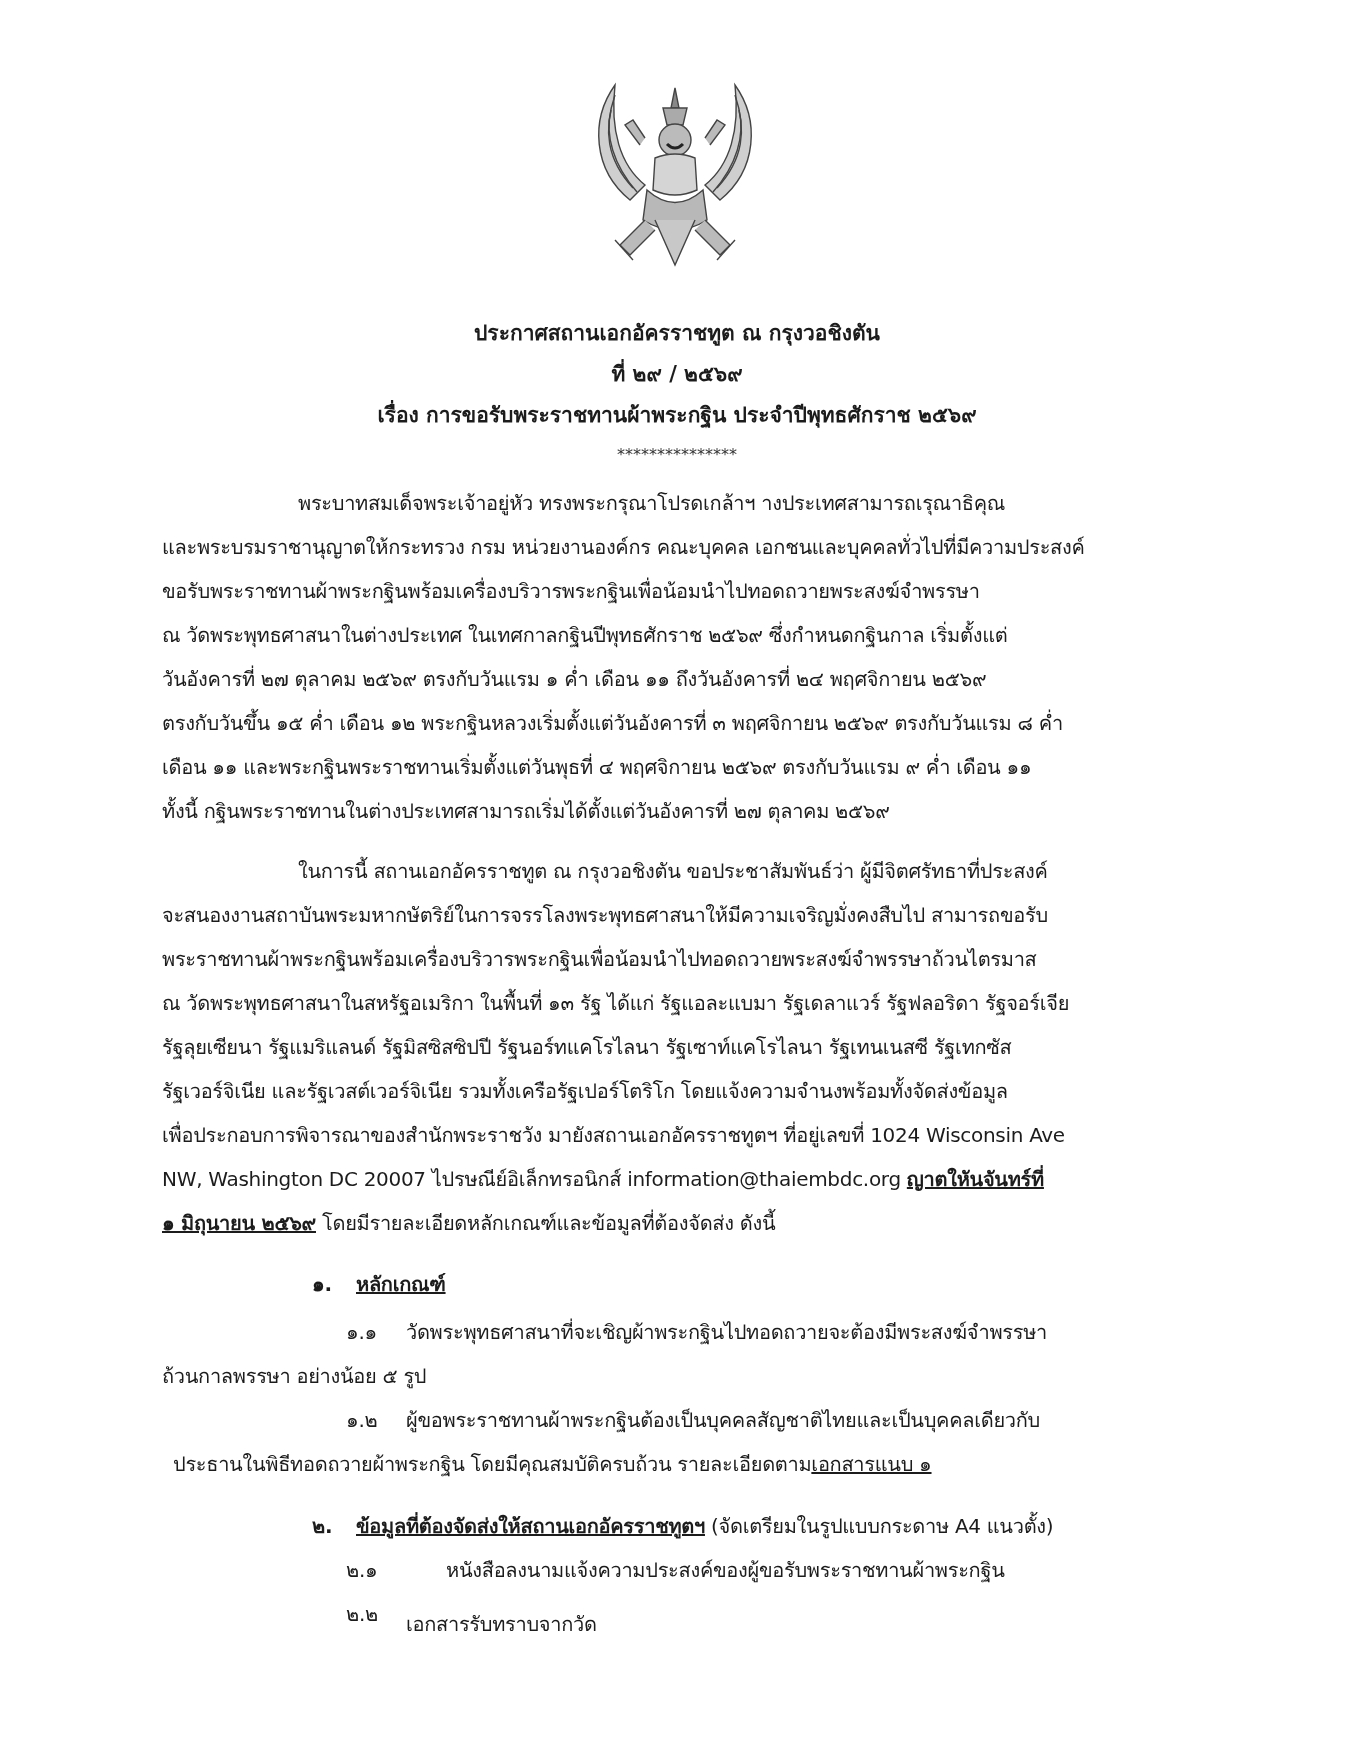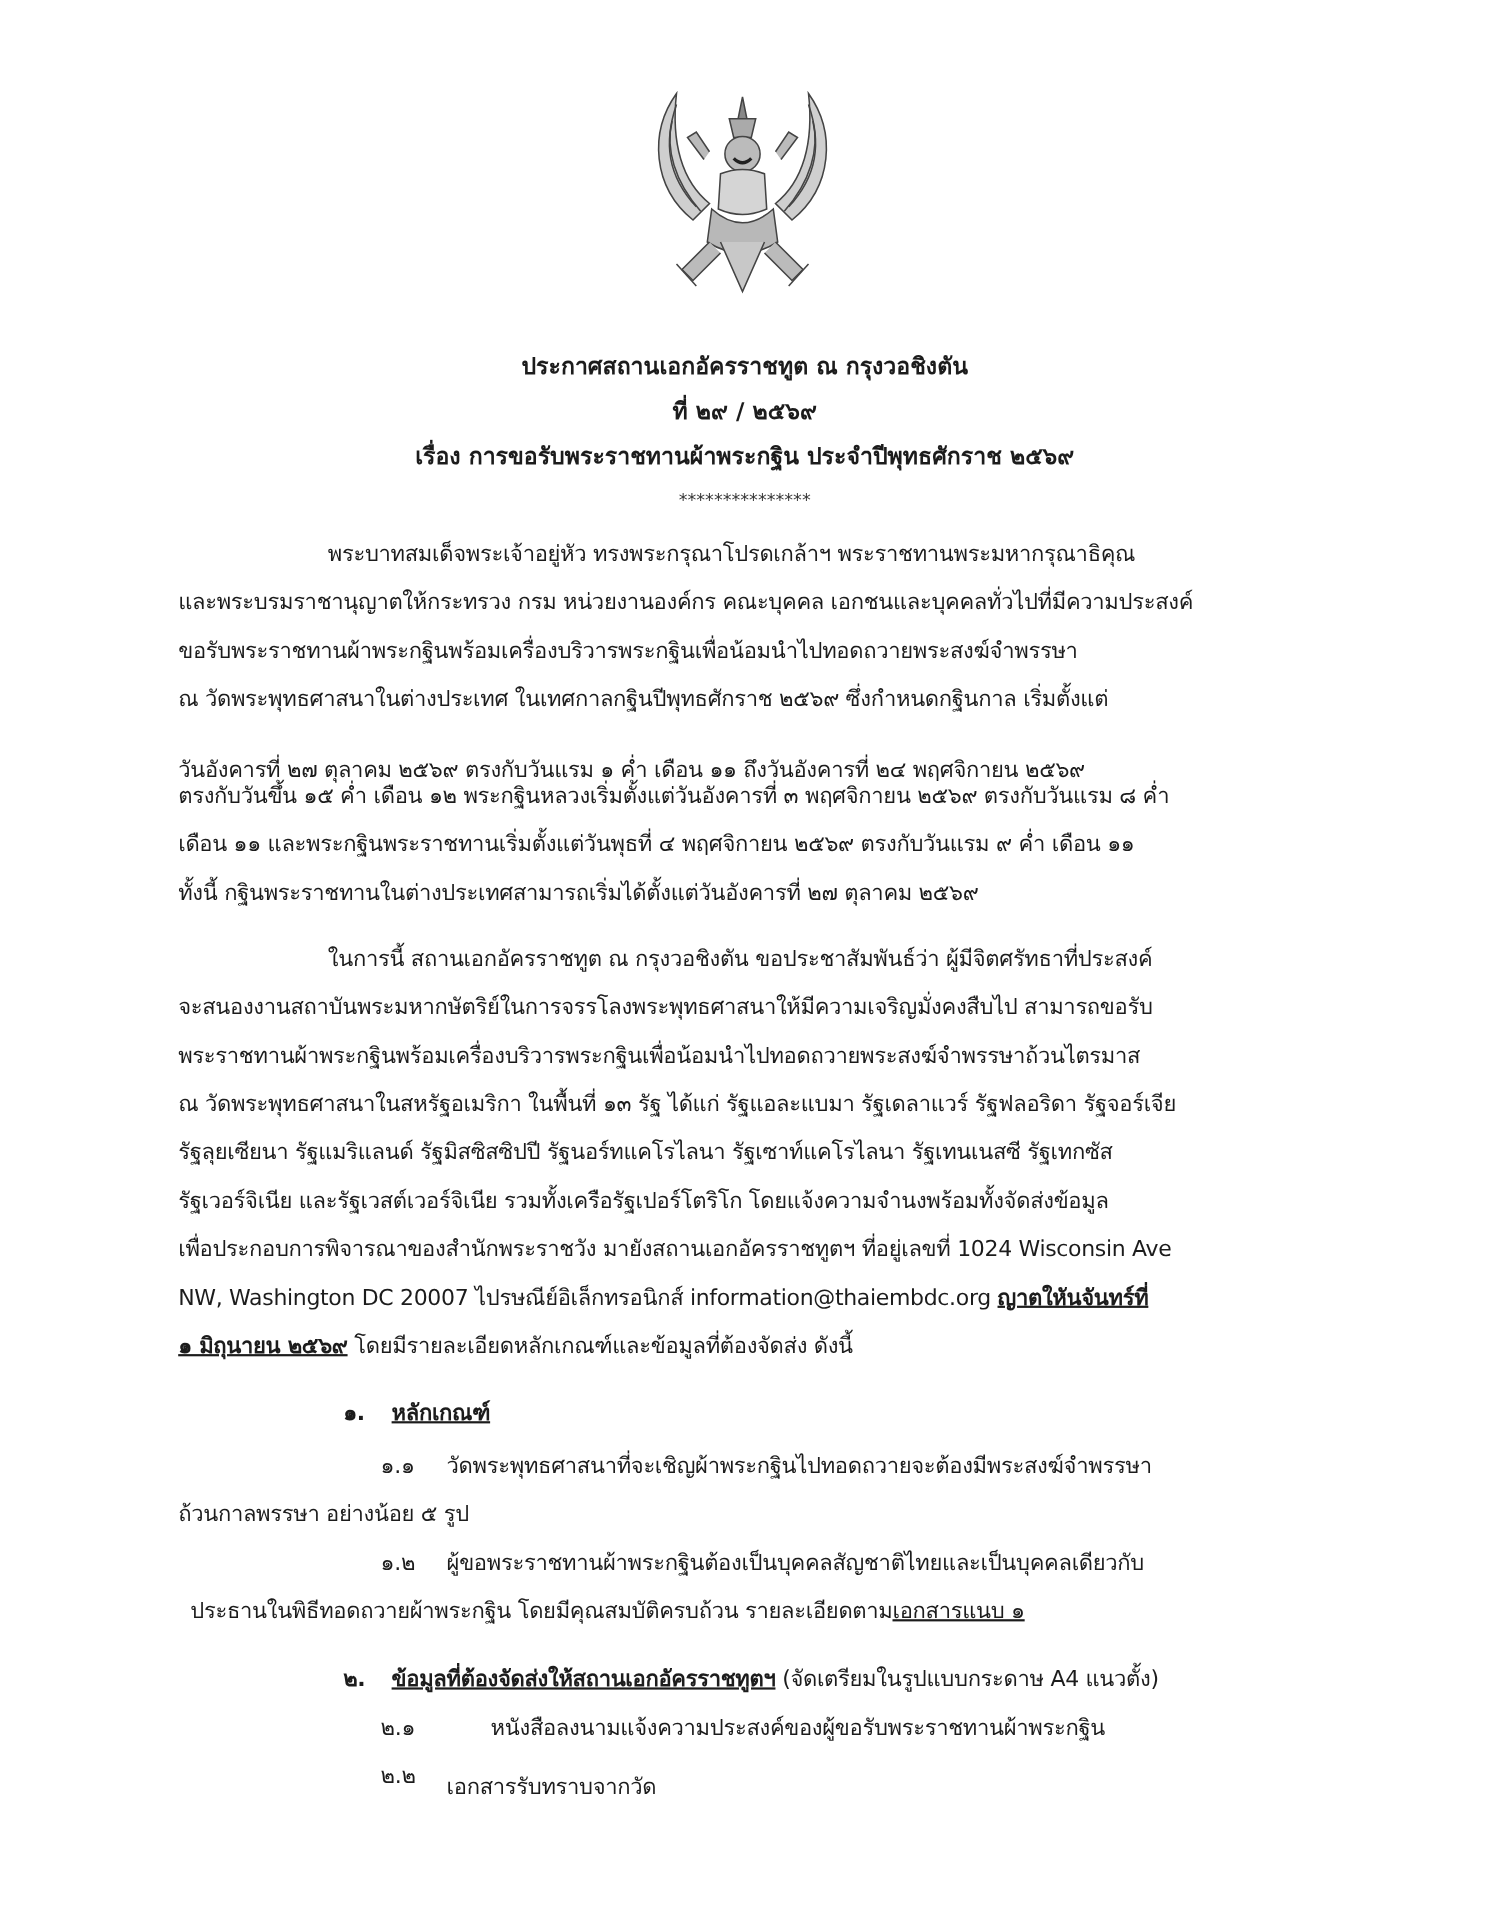--- a/index.html
+++ b/index.html
@@ -46,25 +46,25 @@
     <path d="M150 160 L 132 180"></path>
   </g>
 </svg>
 
 <div class="hdr" style="top:316px;">ประกาศสถานเอกอัครราชทูต ณ กรุงวอชิงตัน</div>
 <div class="hdr" style="top:357px;">ที่ ๒๙ / ๒๕๖๙</div>
 <div class="hdr" style="top:398px;">เรื่อง การขอรับพระราชทานผ้าพระกฐิน ประจำปีพุทธศักราช ๒๕๖๙</div>
 <div class="stars" style="top:445px;">***************</div>
 
 <div>
-  <div class="line" style="left:298px; top:487px;">พระบาทสมเด็จพระเจ้าอยู่หัว ทรงพระกรุณาโปรดเกล้าฯ พระราชทานพระมหากรุณาธิคุณ</div>
+  <div class="line" style="left:298px; top:487px;">พระบาทสมเด็จพระเจ้าอยู่หัว ทรงพระกรุณาโปรดเกล้าฯ างประเทศสามารถเรุณาธิคุณ</div>
   <div class="line" style="left:162px; top:531px;">และพระบรมราชานุญาตให้กระทรวง กรม หน่วยงานองค์กร คณะบุคคล เอกชนและบุคคลทั่วไปที่มีความประสงค์</div>
   <div class="line" style="left:162px; top:575px;">ขอรับพระราชทานผ้าพระกฐินพร้อมเครื่องบริวารพระกฐินเพื่อน้อมนำไปทอดถวายพระสงฆ์จำพรรษา</div>
   <div class="line" style="left:162px; top:619px;">ณ วัดพระพุทธศาสนาในต่างประเทศ ในเทศกาลกฐินปีพุทธศักราช ๒๕๖๙ ซึ่งกำหนดกฐินกาล เริ่มตั้งแต่</div>
-  <div class="line" style="left:162px; top:663px;margin-top:20px;">วันอังคารที่ ๒๗ ตุลาคม ๒๕๖๙ ตรงกับวันแรม ๑ ค่ำ เดือน ๑๑ ถึงวันอังคารที่ ๒๔ พฤศจิกายน ๒๕๖๙</div>
+  <div class="line" style="left:162px; top:663px;">วันอังคารที่ ๒๗ ตุลาคม ๒๕๖๙ ตรงกับวันแรม ๑ ค่ำ เดือน ๑๑ ถึงวันอังคารที่ ๒๔ พฤศจิกายน ๒๕๖๙</div>
   <div class="line" style="left:162px; top:707px;">ตรงกับวันขึ้น ๑๕ ค่ำ เดือน ๑๒ พระกฐินหลวงเริ่มตั้งแต่วันอังคารที่ ๓ พฤศจิกายน ๒๕๖๙ ตรงกับวันแรม ๘ ค่ำ</div>
   <div class="line" style="left:162px; top:751px;">เดือน ๑๑ และพระกฐินพระราชทานเริ่มตั้งแต่วันพุธที่ ๔ พฤศจิกายน ๒๕๖๙ ตรงกับวันแรม ๙ ค่ำ เดือน ๑๑</div>
   <div class="line" style="left:162px; top:795px;">ทั้งนี้ กฐินพระราชทานในต่างประเทศสามารถเริ่มได้ตั้งแต่วันอังคารที่ ๒๗ ตุลาคม ๒๕๖๙</div>
 </div>
 
 <div>
   <div class="line" style="left:298px; top:855px;">ในการนี้ สถานเอกอัครราชทูต ณ กรุงวอชิงตัน ขอประชาสัมพันธ์ว่า ผู้มีจิตศรัทธาที่ประสงค์</div>
   <div class="line" style="left:162px; top:899px;">จะสนองงานสถาบันพระมหากษัตริย์ในการจรรโลงพระพุทธศาสนาให้มีความเจริญมั่งคงสืบไป สามารถขอรับ</div>
   <div class="line" style="left:162px; top:943px;">พระราชทานผ้าพระกฐินพร้อมเครื่องบริวารพระกฐินเพื่อน้อมนำไปทอดถวายพระสงฆ์จำพรรษาถ้วนไตรมาส</div>
   <div class="line" style="left:162px; top:987px;">ณ วัดพระพุทธศาสนาในสหรัฐอเมริกา ในพื้นที่ ๑๓ รัฐ ได้แก่ รัฐแอละแบมา รัฐเดลาแวร์ รัฐฟลอริดา รัฐจอร์เจีย</div>

